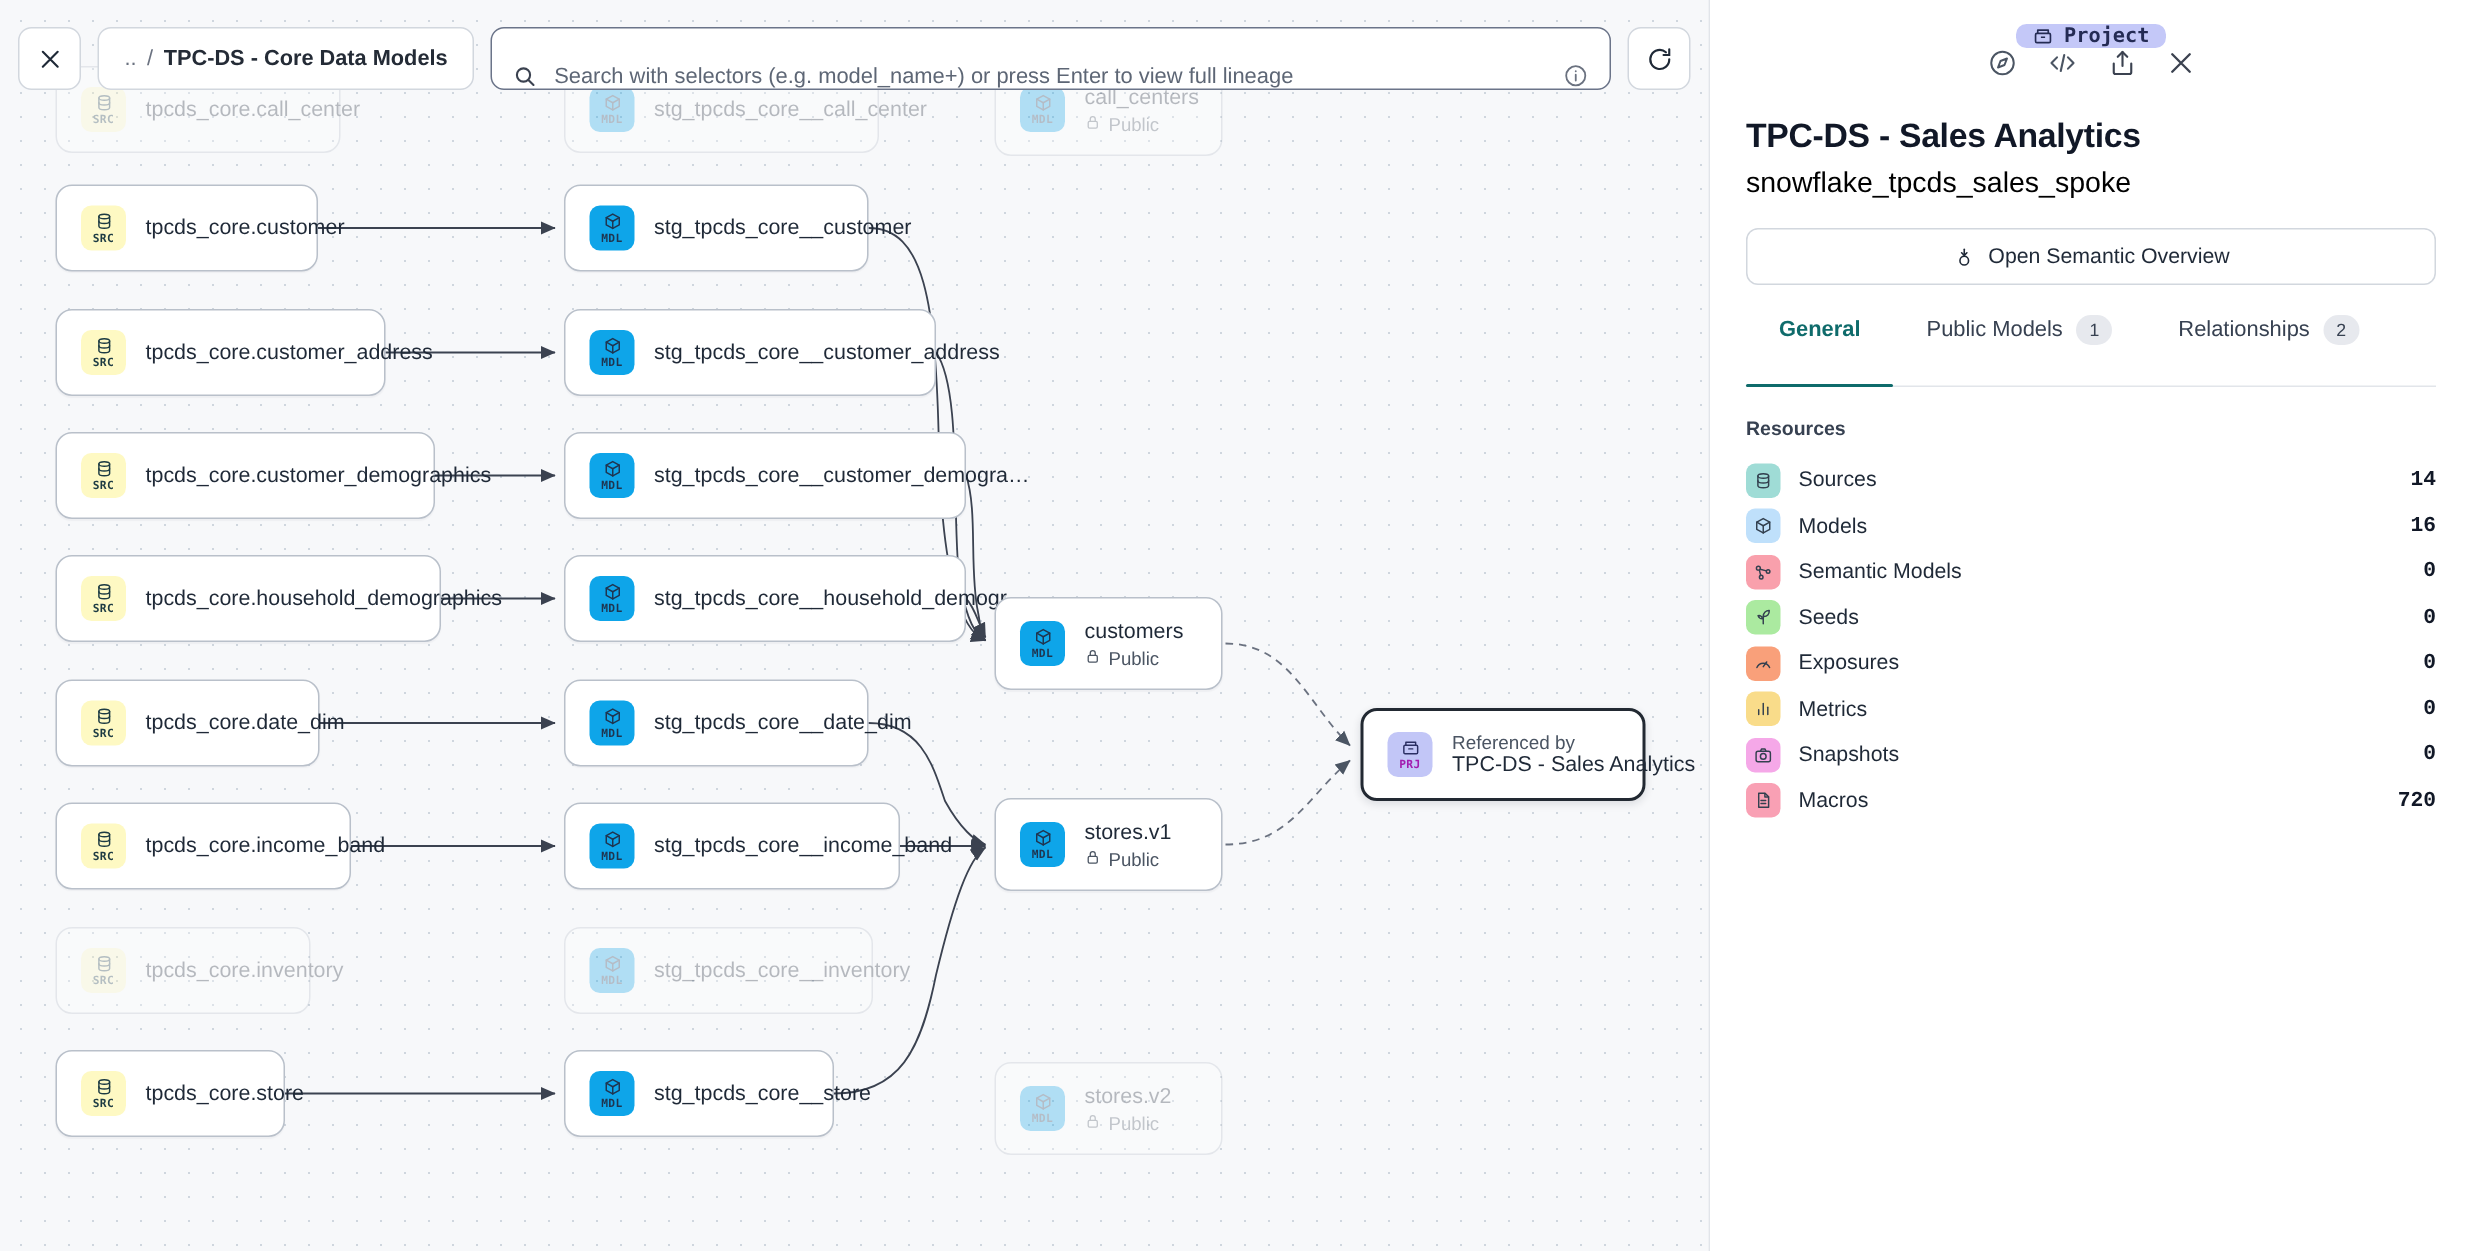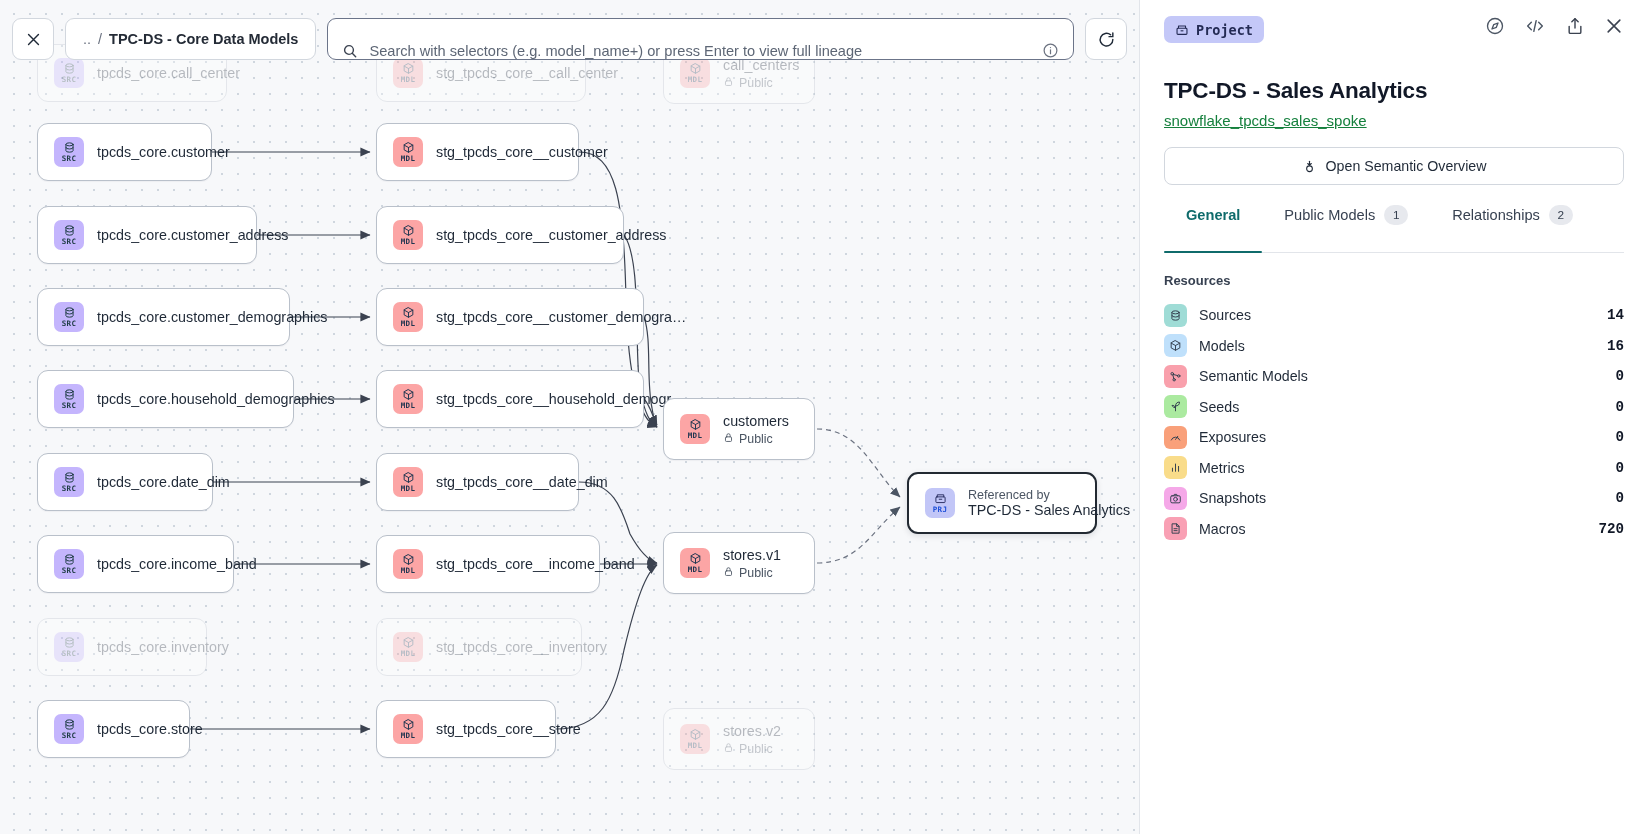--- a/index.html
+++ b/index.html
@@ -64,45 +64,45 @@
   .node.dim { opacity: 0.30; box-shadow: none; }
   .node.tall { height: 62px; }
   .nicon {
     width: 30px; height: 30px; border-radius: 7px; flex: 0 0 30px;
     display: flex; flex-direction: column; align-items: center; justify-content: center;
     gap: 0px; line-height: 1;
   }
   .nicon svg { display: block; }
   .nicon .tag { font-size: 7.5px; font-weight: 700; letter-spacing: 0.3px;
                 font-family: "DejaVu Sans Mono", monospace; margin-top: 1px; }
-  .nicon.src { background: #c4b5fd; color: #1d3b43; }
-  .nicon.mdl { background: #fca5a5; color: #1f3550; }
-  .nicon.prj { background: #c2c6f7; color: #1d4ed8; }
+  .nicon.src { background: #fef9c3; color: #1d3b43; }
+  .nicon.mdl { background: #0ea5e9; color: #1f3550; }
+  .nicon.prj { background: #c2c6f7; color: #a21caf; }
   .nlabel { font-size: 14.3px; color: #1f2937; white-space: nowrap; }
   .nsub { display: flex; align-items: center; gap: 5px; font-size: 12.4px; color: #4b5563; margin-top: 3px; }
   .ntext { display: flex; flex-direction: column; justify-content: center; min-width: 0; }
   .ntext .small-top { font-size: 12.6px; color: #4b5563; }
   .ntext .big-bot { font-size: 14.3px; color: #1f2937; white-space: nowrap; }
 
   
   .side {
     flex: 1 1 auto; height: 834px; background: #fff;
     border-left: 1px solid #e2e5ea; padding: 16px 24px 0 24px; position: relative;
   }
-  .side-top { display: flex; align-items: flex-start; justify-content: space-between; height: 34px; }
+  .side-top { display: flex; align-items: center; justify-content: space-between; height: 34px; flex-direction: column; }
   .pill {
     background: #c4c8f8; color: #242b54; border-radius: 7px; height: 27px;
     display: inline-flex; align-items: center; gap: 7px; padding: 0 11px;
     font-size: 13.5px; font-weight: 600; font-family: "DejaVu Sans Mono", monospace;
     cursor: pointer;
   }
   .side-actions { display: flex; align-items: center; gap: 19px; color: #4b5563; }
   .side-actions .act { cursor: pointer; display: flex; align-items: center; }
   .side-title { font-size: 22.5px; font-weight: 700; color: #111827; margin-top: 28px; letter-spacing: -0.2px; }
-  .side-sub { font-size: 15px; color: #15803d; margin-top: 8px; text-decoration: underline; }
+  .side-sub { font-size: 19px; color: #000000; margin-top: 8px; }
   .overview-btn {
     margin-top: 18px; height: 38px; width: 100%; border: 1px solid #d2d7de;
     border-radius: 8px; background: #fff; display: flex; align-items: center;
     justify-content: center; gap: 9px; font-size: 14.2px; color: #1f2937;
     cursor: pointer; font-family: "Liberation Sans", sans-serif;
   }
   .tabs { margin-top: 20px; display: flex; gap: 0; border-bottom: 1px solid #e2e5ea; }
   .tab {
     display: flex; align-items: center; gap: 9px; padding: 0 22px 27px 22px;
     font-size: 14.6px; color: #374151; cursor: pointer; position: relative;

